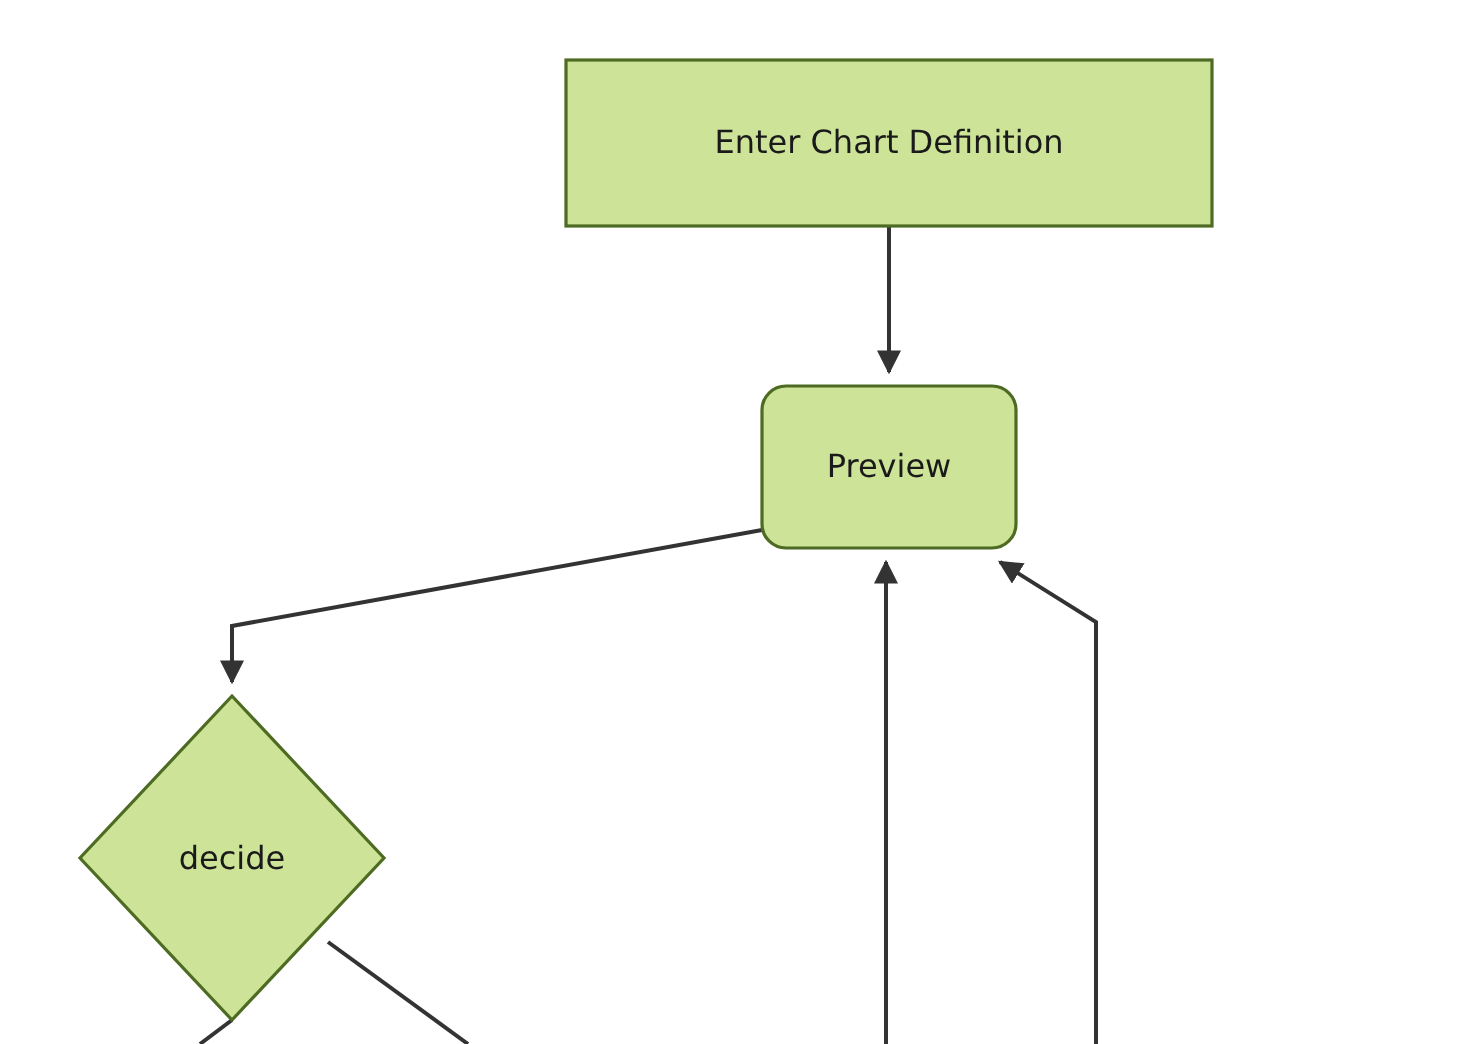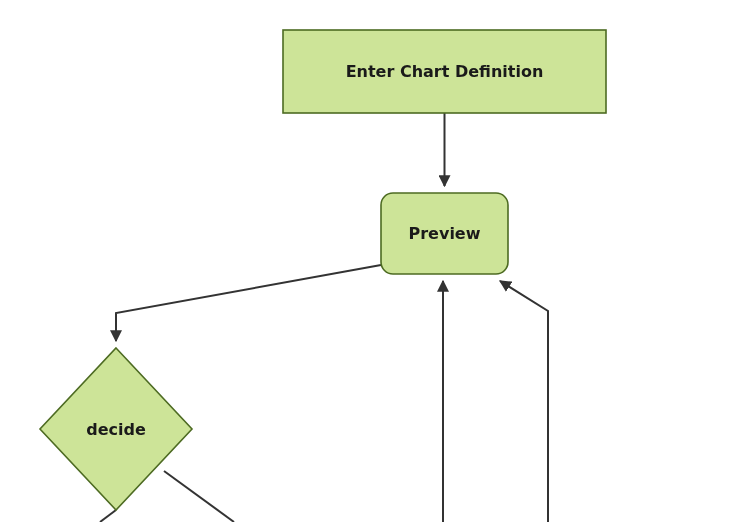--- a/index.html
+++ b/index.html
@@ -7,21 +7,20 @@
     padding: 0;
     background: #ffffff;
   }
   #diagram-root {
     position: relative;
     width: 624px;
     height: 522px;
     background: #ffffff;
     overflow: hidden;
     font-family: "DejaVu Sans", "Liberation Sans", sans-serif;
-    font-weight: bold;
   }
   #flow-svg {
     position: absolute;
     top: 0;
     left: 0;
     width: 740px;
     height: 522px;
     display: block;
   }
   .node-shape {

